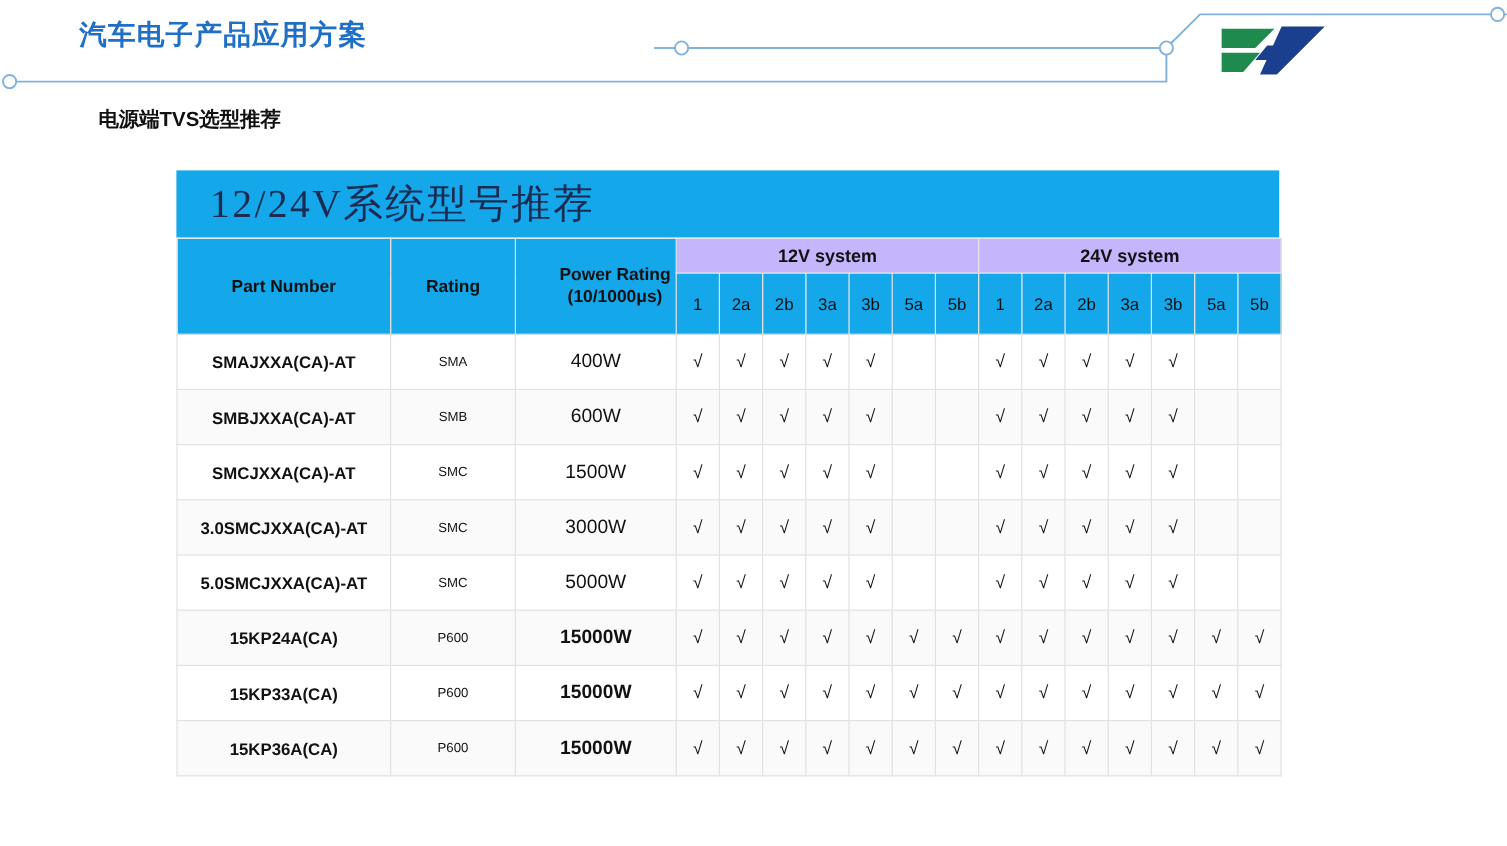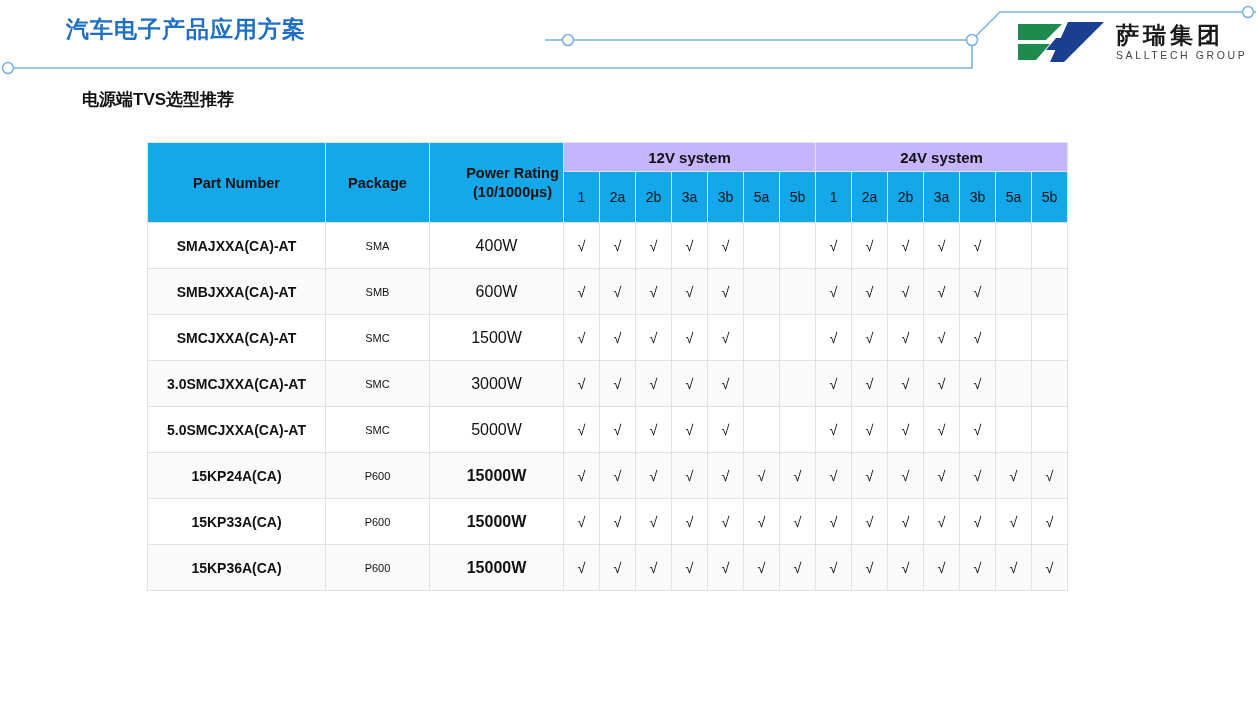--- a/index.html
+++ b/index.html
@@ -203,30 +203,29 @@
 
     <div class="logo-box">
       <div class="logo-mark">
         <svg width="92" height="44" viewBox="0 0 92 44">
           <polygon points="2,4 46,4 30,20 2,20" fill="#1f8a4d"></polygon>
           <polygon points="2,24 34,24 20,40 2,40" fill="#1f8a4d"></polygon>
           <polygon points="52,2 88,2 48,42 34,42" fill="#1b3f8f"></polygon>
           <polygon points="40,18 66,18 56,30 30,30" fill="#1b3f8f"></polygon>
         </svg>
       </div>
-      <div class="logo-text">
-        <div class="logo-cn">萨瑞集团</div>
-        <div class="logo-en">SALLTECH GROUP</div>
-      </div>
     </div>
   </div>
 
   <div class="section-title">电源端TVS选型推荐</div>
 
   <div class="table-wrap">
+    <div class="table-banner">
+      <span>12/24V系统型号推荐</span>
+    </div>
 
     <table class="tvs">
       <colgroup>
         <col style="width:178px">
         <col style="width:104px">
         <col style="width:134px">
         <col style="width:36px">
           <col style="width:36px">
           <col style="width:36px">
           <col style="width:36px">
@@ -237,21 +236,21 @@
           <col style="width:36px">
           <col style="width:36px">
           <col style="width:36px">
           <col style="width:36px">
           <col style="width:36px">
           <col style="width:36px">
       </colgroup>
       <thead>
         <tr>
           <th class="hdr-blue" rowspan="2">Part Number</th>
-          <th class="hdr-blue" rowspan="2">Package</th>
+          <th class="hdr-blue" rowspan="2">Rating</th>
           <th class="hdr-blue" rowspan="2">
             <div class="hdr-power">
               <div>Power Rating</div>
               <div>(10/1000μs)</div>
             </div>
           </th>
           <th class="hdr-sys" colspan="7">12V system</th>
           <th class="hdr-sys" colspan="7">24V system</th>
         </tr>
         <tr id="pulse-row">

